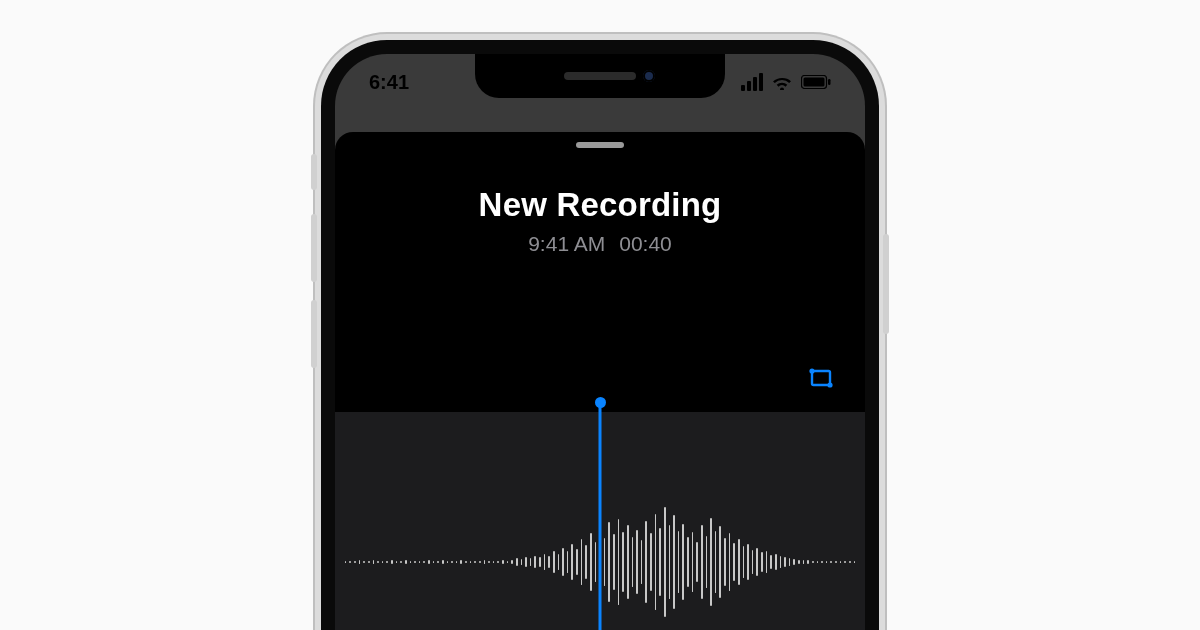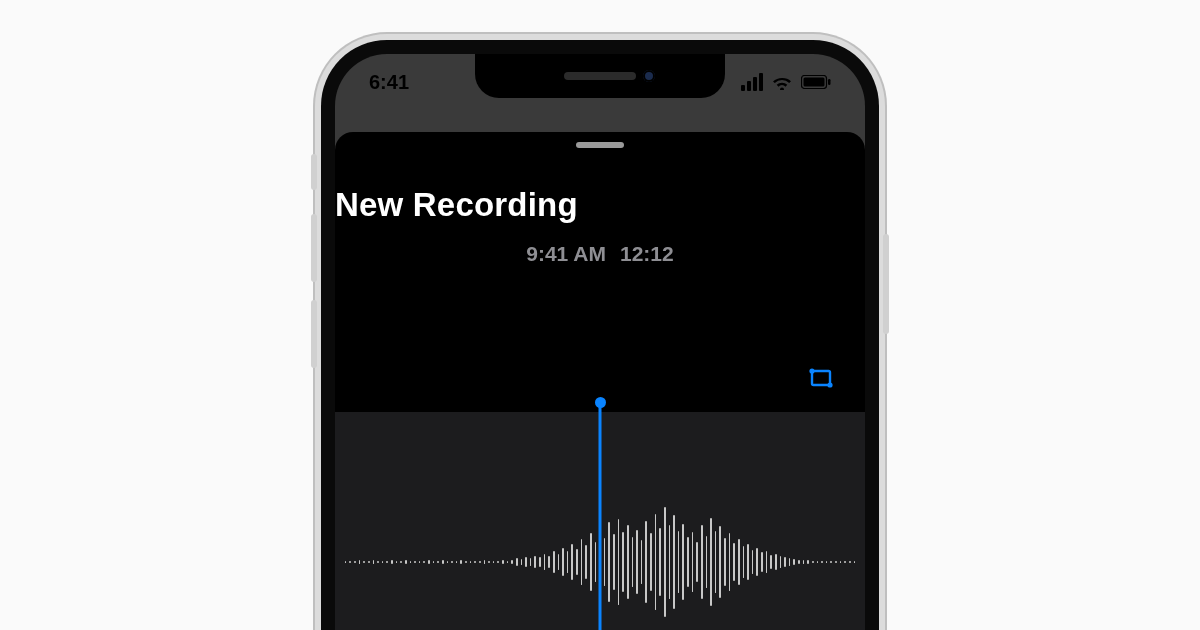--- a/index.html
+++ b/index.html
@@ -85,29 +85,29 @@
     z-index: 8;
     overflow: hidden;
     display:flex; flex-direction:column;
   }
   .grabber {
     width: 48px; height: 6px; border-radius: 3px;
     background: #9a9a9a;
     margin: 10px auto 0;
   }
   .rec-header {
-    text-align: left;
+    text-align: center;
     margin-top: 38px;
     color: #fff;
     position: relative;
   }
   .rec-title { font-size: 33px; font-weight: 600; letter-spacing: 0.2px; }
   .rec-sub   {
-    margin-top: 18px;
-    font-size: 21px; color: #8e8e93; font-weight: 700;
+    margin-top: 8px;
+    font-size: 21px; color: #8e8e93; font-weight: 400;
     display:flex; justify-content:center; gap:14px;
   }
 
   .trim-btn {
     position: absolute;
     right: 28px;
     top: 232px;
     width: 30px; height: 30px;
     color: #0a84ff;
     z-index: 12;
@@ -183,21 +183,21 @@
         </div>
       </div>
 
       <div class="sheet">
         <div class="grabber"></div>
 
         <div class="rec-header">
           <div class="rec-title">New Recording</div>
           <div class="rec-sub">
             <span>9:41 AM</span>
-            <span>12:12</span>
+            <span>00:40</span>
           </div>
         </div>
 
         <div class="trim-btn">
           <svg viewBox="0 0 30 30" width="30" height="30">
             <rect x="5" y="7" width="18" height="14" rx="1.5" fill="none" stroke="#0a84ff" stroke-width="2.4"></rect>
             <circle cx="5" cy="7" r="2.6" fill="#0a84ff"></circle>
             <circle cx="23" cy="21" r="2.6" fill="#0a84ff"></circle>
           </svg>
         </div>

